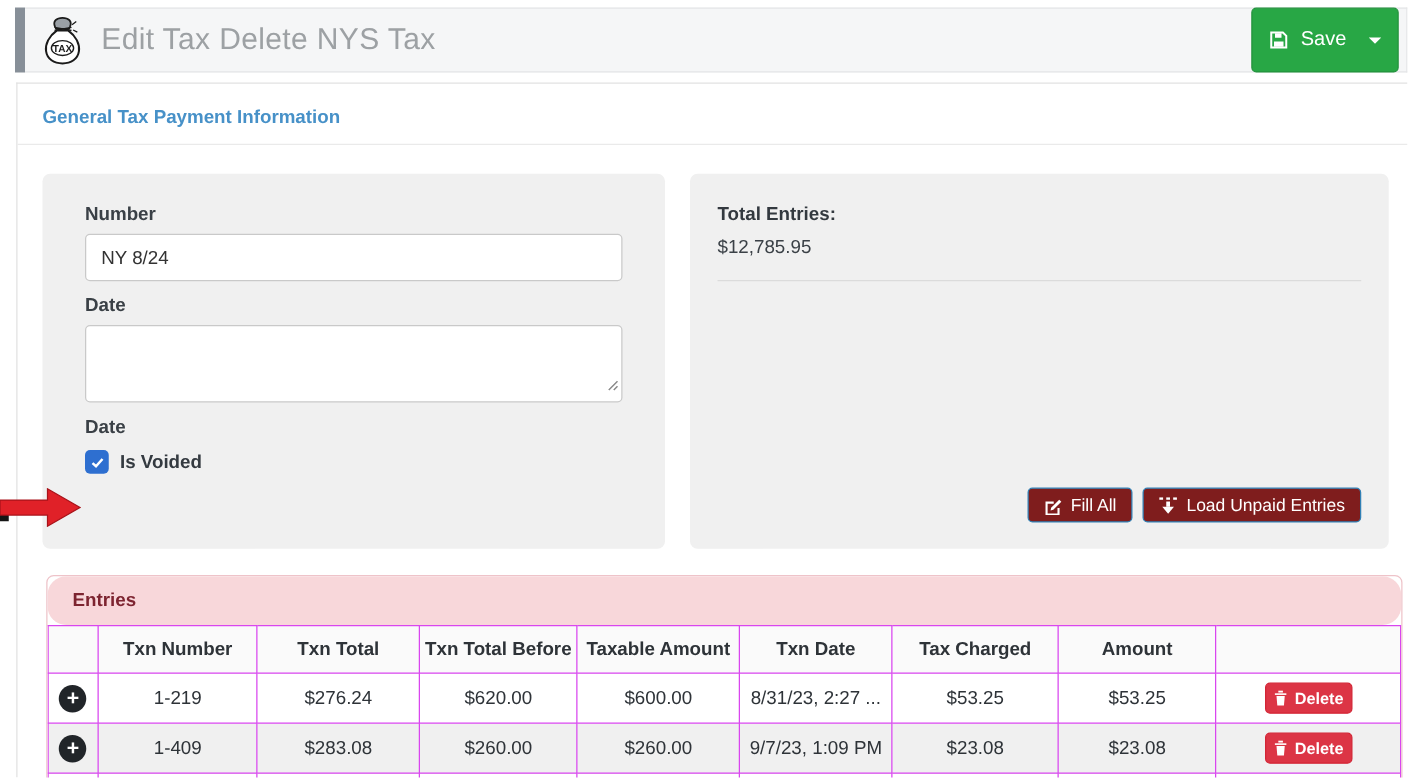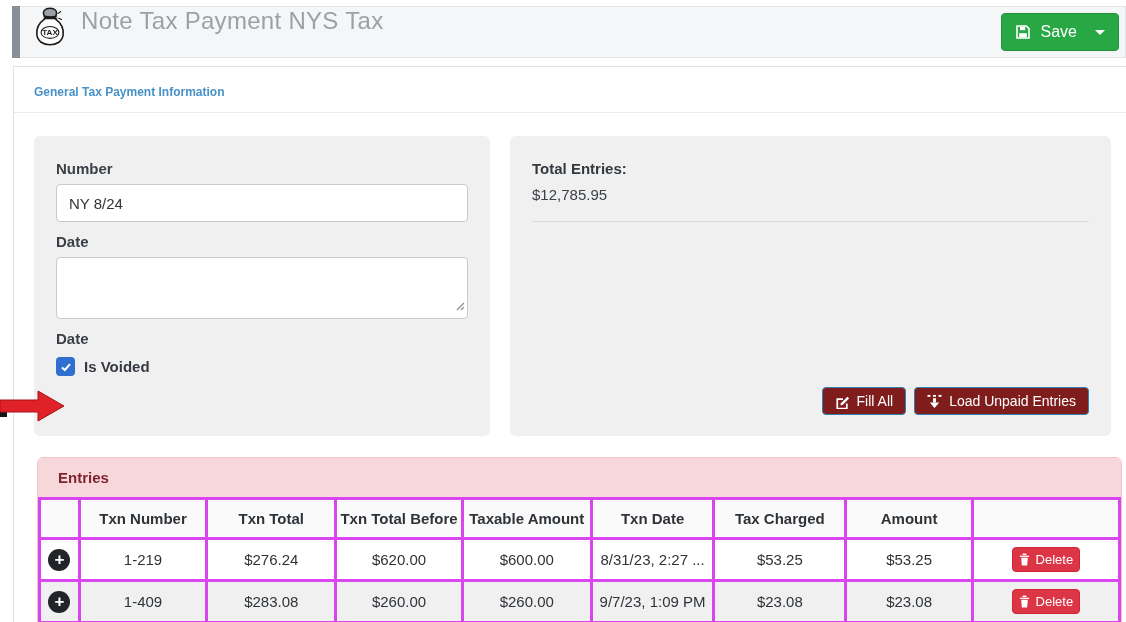--- a/index.html
+++ b/index.html
@@ -6,41 +6,41 @@
   html, body { margin: 0; padding: 0; }
   body {
     width: 1126px; height: 622px; overflow: hidden; position: relative;
     background: #fff; font-family: "Liberation Sans", sans-serif; color: #33393f;
   }
   
   .topbar { position: absolute; top: 6px; left: 12px; right: 0; height: 52px; display: flex; }
   .topbar-accent { width: 8px; background: #878f98; }
   .topbar-panel {
     flex: 1; background: #f5f6f7; border: 1px solid #e3e5e7; border-left: none;
-    display: flex; align-items: flex-start; padding-left: 13px; position: relative;
+    display: flex; align-items: center; padding-left: 13px; position: relative;
   }
   .page-title { color: #9da1a4; font-size: 24px; margin-left: 14px; letter-spacing: .3px; }
   .save-btn {
     position: absolute; right: 6px; top: 50%; transform: translateY(-50%);
     background: #28a745; border: 1px solid #23923d; border-radius: 4px; color: #fff;
-    height: 38px; padding: 0 13px; display: flex; align-items: center; gap: 10px;
+    height: 52px; padding: 0 13px; display: flex; align-items: center; gap: 10px;
     font-size: 16px; font-family: inherit; cursor: pointer;
   }
   .caret-down { width: 0; height: 0; border-left: 5px solid transparent; border-right: 5px solid transparent; border-top: 5px solid #fff; margin-left: 8px; }
   
   .content {
     position: absolute; top: 66px; left: 13px; right: 0; bottom: 0;
     border-left: 1px solid #e2e2e2; border-top: 1px solid #e2e2e2; background: #fff;
   }
-  .section-heading { color: #4791c8; font-weight: bold; font-size: 12px; padding: 18px 0 0 20px; }
+  .section-heading { color: #4791c8; font-weight: bold; font-size: 15px; padding: 18px 0 0 20px; }
   .section-divider { border-bottom: 1px solid #eaeaea; margin-top: 13px; }
   
   .cards-row { display: flex; gap: 20px; margin: 23px 15px 0 20px; }
   .card { background: #f0f0f0; border-radius: 6px; height: 300px; }
-  .card-left { width: 456px; padding: 24px 22px; }
+  .card-left { width: 498px; padding: 24px 34px; }
   .card-right { flex: 1; padding: 24px 22px; position: relative; }
   .field-label { font-weight: bold; color: #3a4046; font-size: 15px; margin-bottom: 7px; }
   .text-input {
     width: 100%; height: 38px; border: 1px solid #c9c9c9; border-radius: 4px;
     padding: 0 12px; font-size: 15px; color: #333; background: #fff; font-family: inherit; outline: none;
   }
   .text-input::placeholder { color: #8a9096; }
   .textarea-wrap { position: relative; }
   textarea.text-input { height: 62px; resize: none; padding-top: 8px; display: block; }
   .resize-grip { position: absolute; right: 3px; bottom: 4px; }
@@ -62,36 +62,36 @@
   .total-value { font-size: 15px; color: #3b4147; margin-top: 9px; }
   .card-divider { border-bottom: 1px solid #dbdbdb; margin-top: 18px; }
   .action-btns { position: absolute; right: 22px; bottom: 21px; display: flex; gap: 8px; }
   .blue-btn {
     background: #7f1d1d; border: 1px solid #3080b5; border-radius: 4px; color: #fff;
     font-size: 14px; padding: 5px 12px; display: flex; align-items: center; gap: 7px;
     font-family: inherit; cursor: pointer;
   }
   
   .entries-card { margin: 21px 4px 0 23px; border: 1px solid #eec3c9; border-radius: 6px 6px 0 0; overflow: hidden; }
-  .entries-header { background: #f8d7da; color: #7d2430; font-weight: bold; font-size: 15px; padding: 11px 20px; }
+  .entries-header { background: #f8d7da; color: #7d2430; font-weight: bold; font-size: 15px; padding: 11px 20px; border-radius: 15px; }
   table.entries-table { width: 100%; border-collapse: collapse; background: #fff; }
   .entries-table th, .entries-table td {
-    border: 3px solid #d946ef; text-align: center; font-size: 15px; color: #2e3338;
+    border: 1px solid #d946ef; text-align: center; font-size: 15px; color: #2e3338;
   }
   .entries-table th { background: #fafafa; font-weight: bold; padding: 10px 2px; }
   .entries-table td { padding: 7px 2px; }
   .entries-table tbody tr.stripe td { background: #f0f0f0; }
   .plus-btn {
     width: 22px; height: 22px; border-radius: 50%; background: #212529; color: #fff;
     border: none; font-size: 17px; font-weight: bold; line-height: 20px; text-align: center;
     display: inline-block; cursor: pointer; padding: 0; font-family: inherit;
   }
   .delete-btn {
     background: #dc3545; border: 1px solid #d32535; border-radius: 4px; color: #fff;
-    font-size: 13px; font-weight: normal; padding: 4px 6px; display: inline-flex;
+    font-size: 13px; font-weight: bold; padding: 4px 6px; display: inline-flex;
     align-items: center; gap: 6px; font-family: inherit; cursor: pointer; justify-content: center;
   }
   .partial-row td { height: 14px; padding: 0; }
   
   .annotation-arrow { position: absolute; left: 0; top: 389px; z-index: 10; pointer-events: none; }
 </style>
 </head>
 <body>
 
 <div class="topbar">
@@ -100,21 +100,21 @@
     <span style="display:inline-flex;">
       <svg width="34" height="39" viewBox="0 0 40 46">
         <path d="M13 10 C10.5 4.5 14.5 1.5 20 1.5 C25.5 1.5 29.5 4.5 27 10 L26 12 L14 12 Z" fill="#9aa0a6" stroke="#1b1b1b" stroke-width="1.7"></path>
         <path d="M12.5 10.5 L28.5 13.5 M28.5 10.5 L12.5 13.5" stroke="#1b1b1b" stroke-width="1.4"></path>
         <path d="M29 8 l4 -3 M30 13 l4 2" stroke="#1b1b1b" stroke-width="1.2"></path>
         <path d="M14.5 13.5 C7.5 18.5 3.5 26 4.5 33 C5.5 40.5 12 44.5 20 44.5 C28 44.5 34.5 40.5 35.5 33 C36.5 26 32.5 18.5 25.5 13.5 Z" fill="#fff" stroke="#1b1b1b" stroke-width="1.9"></path>
         <ellipse cx="20" cy="30" rx="10.5" ry="7" fill="none" stroke="#1b1b1b" stroke-width="1.3"></ellipse>
         <text x="20" y="33.5" font-size="9.5" text-anchor="middle" font-weight="bold" font-family="Liberation Sans, sans-serif" fill="#1b1b1b">TAX</text>
       </svg>
     </span>
-    <span class="page-title">Note Tax Payment NYS Tax</span>
+    <span class="page-title">Edit Tax Delete NYS Tax</span>
     <button class="save-btn">
       <span style="display:inline-flex;">
         <svg width="16" height="16" viewBox="0 0 16 16">
           <path d="M2 2 h9.3 L14 4.7 V14 H2 Z" fill="none" stroke="#fff" stroke-width="1.6"></path>
           <rect x="5" y="2.6" width="5.2" height="3.6" fill="#fff"></rect>
           <rect x="4.2" y="9.2" width="7.6" height="4.2" fill="#fff"></rect>
         </svg>
       </span>
       <span>Save</span>
       <span class="caret-down"></span>

